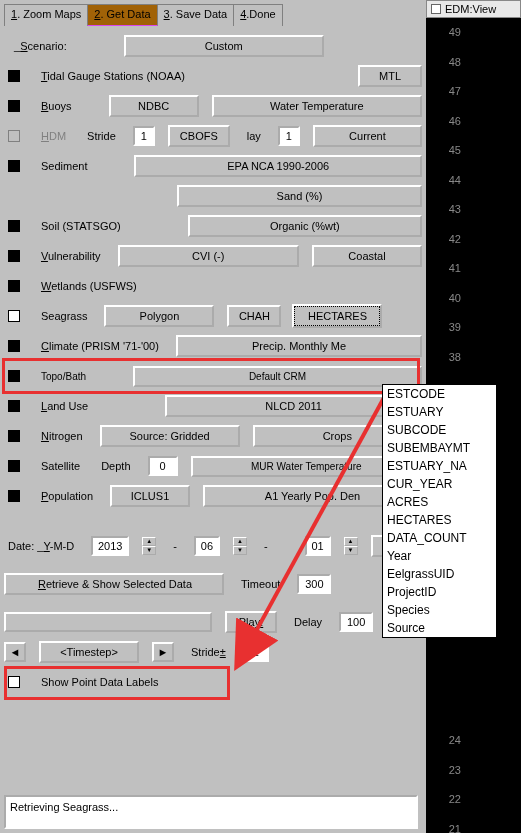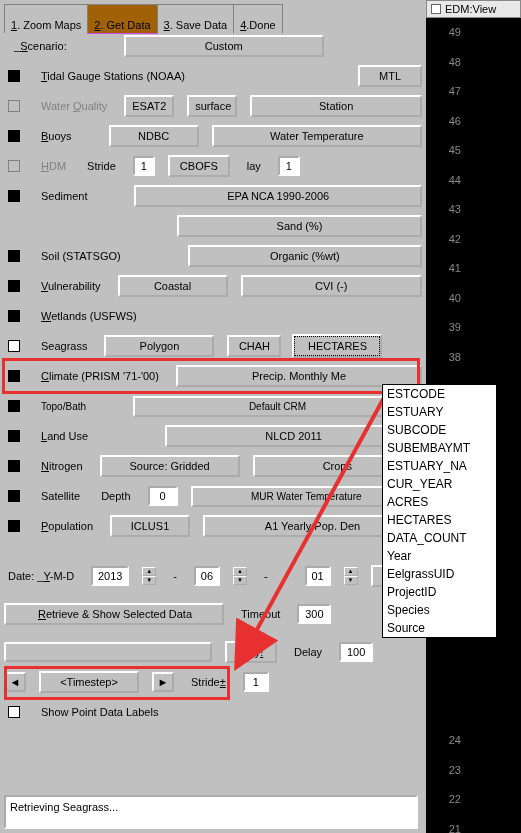--- a/index.html
+++ b/index.html
@@ -1,19 +1,19 @@
 <!DOCTYPE html>
 <html><head>
 <meta charset="utf-8">
 <style>
 *{box-sizing:border-box;margin:0;padding:0;font-family:Tahoma,Arial,sans-serif;font-size:11px}
 body{background:#000;width:521px;height:833px;position:relative;overflow:hidden}
 .panel{position:absolute;left:0;top:0;width:426px;height:833px;background:#c0c0c0;padding:4px}
 .tabs{display:flex;height:22px;margin-bottom:6px}
-.tab{border:1px solid #808080;border-bottom:none;padding:14px 6px;background:#c0c0c0;cursor:pointer;margin-right:-1px;white-space:nowrap}
+.tab{border:1px solid #808080;border-bottom:none;padding:3px 6px;background:#c0c0c0;cursor:pointer;margin-right:-1px;white-space:nowrap}
 .tab.active{background:#a16207;border-bottom:1px solid #d946ef;position:relative;z-index:1}
 .row{display:flex;align-items:center;height:28px;margin-bottom:2px;gap:13px}
 .lbl{padding:2px 4px;white-space:nowrap}
 .chk{width:12px;height:12px;border:1px solid #000;background:#fff;margin:0 4px;display:inline-block;flex-shrink:0}
 .chk.filled{background:#000}
 .chk.empty{background:#fff}
 .chk.gray{background:#c0c0c0;border-color:#808080}
 .btn{border:2px outset #fff;background:#c0c0c0;padding:3px 6px;text-align:center;cursor:pointer;white-space:nowrap;flex-shrink:0}
 .btn.wide{flex:1}
 .inp{border:2px inset #fff;background:#fff;padding:2px 4px;text-align:center;width:30px}
@@ -50,43 +50,37 @@
 <div class="btn wide" style="margin-left:40px;max-width:200px">Custom</div>
 </div>
 
 <div class="row">
 <span class="chk filled"></span>
 <span class="lbl"><span class="u">T</span>idal Gauge Stations (NOAA)</span>
 <div style="flex:1"></div>
 <div class="btn" style="width:64px">MTL</div>
 </div>
 
-<div class="row">
-<span class="chk gray"></span>
-<span class="lbl disabled">Water <span class="u">Q</span>uality</span>
-<div class="btn" style="width:50px">ESAT2</div>
-<div class="btn" style="width:50px">surface</div>
-<div class="btn wide">Station</div>
-</div>
 
 <div class="row">
 <span class="chk filled"></span>
 <span class="lbl"><span class="u">B</span>uoys</span>
 <div class="btn" style="width:90px;margin-left:20px">NDBC</div>
 <div class="btn wide">Water Temperature</div>
 </div>
 
 <div class="row">
 <span class="chk gray"></span>
 <span class="lbl disabled"><span class="u">H</span>DM</span>
 <span class="lbl">Stride</span>
 <input class="inp" style="width: 22px;" value="1">
 <div class="btn" style="width:62px">CBOFS</div>
 <span class="lbl">lay</span>
 <input class="inp" style="width: 22px;" value="1">
+<div class="btn wide">Current</div>
 </div>
 
 <div class="row">
 <span class="chk filled"></span>
 <span class="lbl">Sediment</span>
 <div class="btn wide" style="margin-left:30px">EPA NCA 1990-2006</div>
 </div>
 <div class="row">
 <div style="width:160px"></div>
 <div class="btn wide">Sand (%)</div>
@@ -94,22 +88,22 @@
 
 <div class="row">
 <span class="chk filled"></span>
 <span class="lbl">Soil (STATSGO)</span>
 <div class="btn wide" style="margin-left:50px">Organic (%wt)</div>
 </div>
 
 <div class="row">
 <span class="chk filled"></span>
 <span class="lbl"><span class="u">V</span>ulnerability</span>
+<div class="btn wide">CVI (-)</div>
 <div class="btn" style="width:110px">Coastal</div>
-<div class="btn wide">CVI (-)</div>
 </div>
 
 <div class="row">
 <span class="chk filled"></span>
 <span class="lbl"><span class="u">W</span>etlands (USFWS)</span>
 </div>
 
 <div class="row">
 <span class="chk empty"></span>
 <span class="lbl">Seagrass</span>

